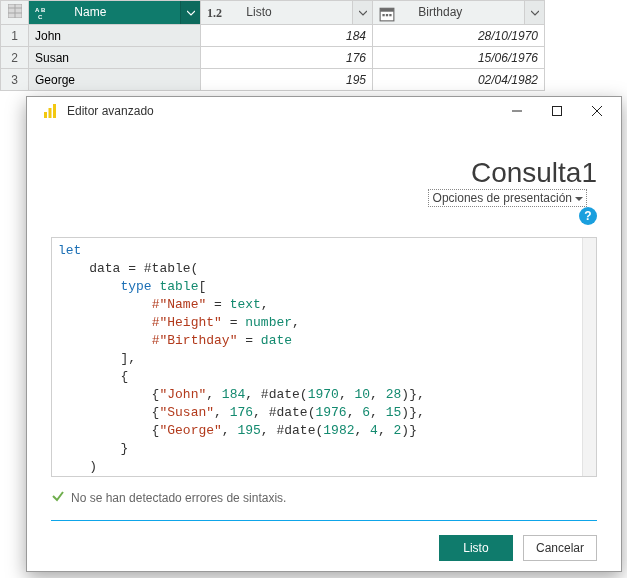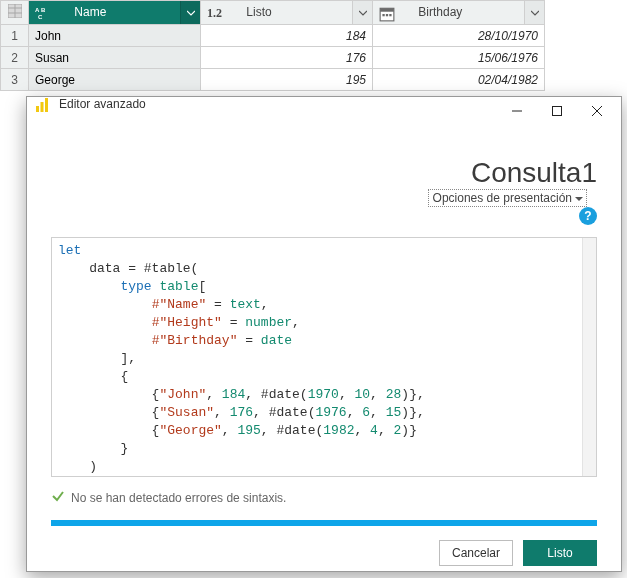--- a/index.html
+++ b/index.html
@@ -70,22 +70,23 @@
     left: 26px; top: 96px;
     width: 596px; height: 476px;
     background: #fff;
     border: 1px solid #999;
     box-shadow: 0 6px 18px rgba(0,0,0,0.35);
     display: flex;
     flex-direction: column;
   }
   .titlebar {
     display: flex;
+    align-items: center;
     height: 30px;
-    padding: 0 4px 0 8px;
+    padding: 0 4px 0 16px;
   }
   .titlebar .appicon { width: 16px; height:16px; margin-right: 8px; }
   .titlebar .title { flex: 1; color: #333; font-size: 12px; }
   .titlebar .winbtn {
     width: 40px; height: 28px;
     display: flex; align-items:center; justify-content:center;
     color: #222;
   }
 
   .dlg-body {
@@ -151,21 +152,21 @@
   .tok-str  { color:#b23a1c; }
   .tok-num  { color:#138a6f; }
   .tok-fld  { color:#b23a1c; }
 
   .status-row {
     display:flex; align-items:center;
     margin-top: 12px;
     color: #666;
     font-size: 12px;
     gap: 6px;
-    border-bottom: 6px solid #0ea5e9;
+    border-bottom: 1px solid #0ea5e9;
     padding-bottom: 14px;
   }
   .check { color:#6fae4d; }
 
   .btn-row {
     margin-top: 14px;
     display:flex; justify-content:flex-end; gap:10px;
   }
   .btn {
     min-width: 74px; height: 26px;
@@ -327,21 +328,21 @@
     <div class="status-row">
       <span class="check">
         <svg width="14" height="14" viewBox="0 0 14 14">
             <path d="M2 7 L6 11 L12 3" fill="none" stroke="#6fae4d" stroke-width="2"></path>
           </svg>
       </span>
       <span>No se han detectado errores de sintaxis.</span>
     </div>
 
     <div class="btn-row">
+      <div class="btn primary">
+        <span>Listo</span>
+      </div>
       <div class="btn">
         <span>Cancelar</span>
       </div>
-      <div class="btn primary">
-        <span>Listo</span>
-      </div>
     </div>
   </div>
 </div>
 
 </body></html>

